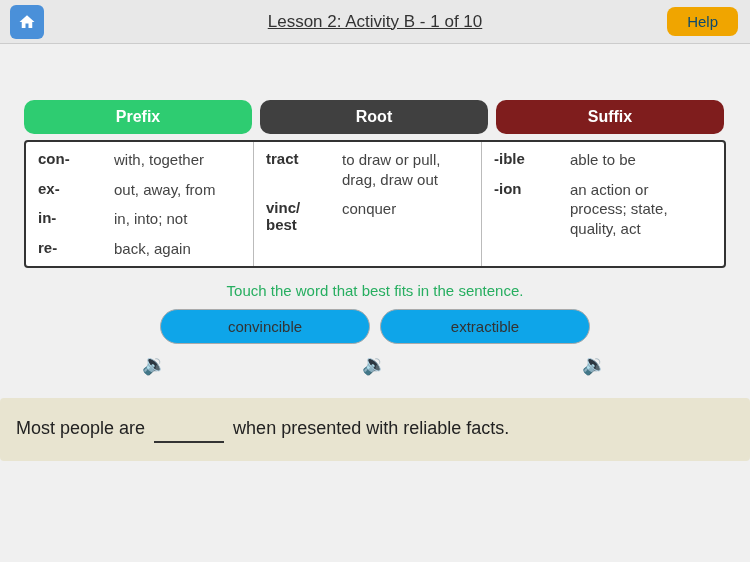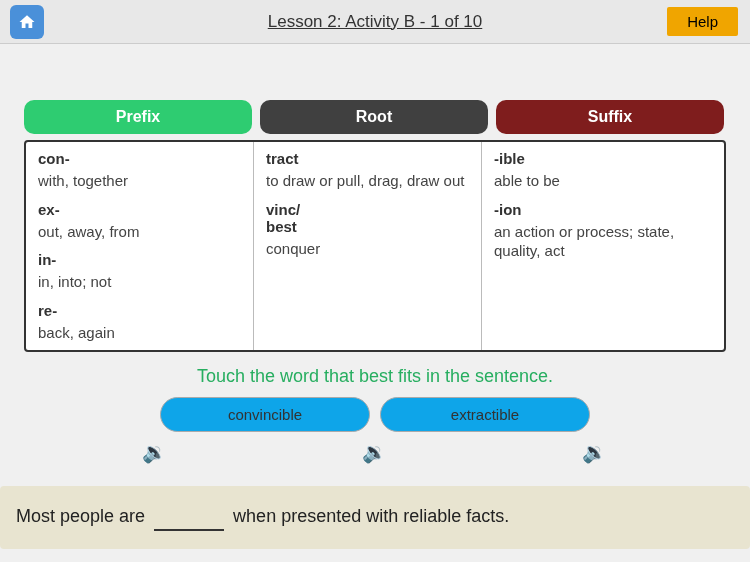--- a/index.html
+++ b/index.html
@@ -39,23 +39,23 @@
     #header-title {
       font-size: 17px;
       color: #333;
       font-weight: 400;
       text-decoration: underline;
     }
     #help-btn {
       position: absolute;
       right: 12px;
       background: #f0a500;
-      color: #000000;
+      color: #0c4a6e;
       border: none;
-      border-radius: 2px;
+      border-radius: 8px;
       padding: 6px 20px;
       font-size: 15px;
       cursor: pointer;
     }
 
     
     #main {
       padding: 18px 24px 10px 24px;
     }
 
@@ -87,41 +87,40 @@
       display: flex;
     }
     .col-section {
       flex: 0 0 228px;
       padding: 8px 12px;
       border-right: 1px solid #bbb;
     }
     .col-section:last-child { border-right: none; }
     .vocab-row {
       display: flex;
-      gap: 4px;
+      gap: 24px;
       margin-bottom: 10px;
       align-items: flex-start;
-      flex-direction: column;
     }
     .vocab-row:last-child { margin-bottom: 0; }
     .vocab-term {
       font-weight: 600;
       color: #333;
       min-width: 52px;
     }
     .vocab-def {
       color: #444;
       line-height: 1.3;
     }
 
     
     #instruction {
       text-align: center;
       color: #27ae60;
-      font-size: 18px;
+      font-size: 15px;
       margin: 14px 0 10px 0;
     }
 
     
     #answer-row {
       display: flex;
       gap: 10px;
       justify-content: center;
       margin-bottom: 8px;
     }

